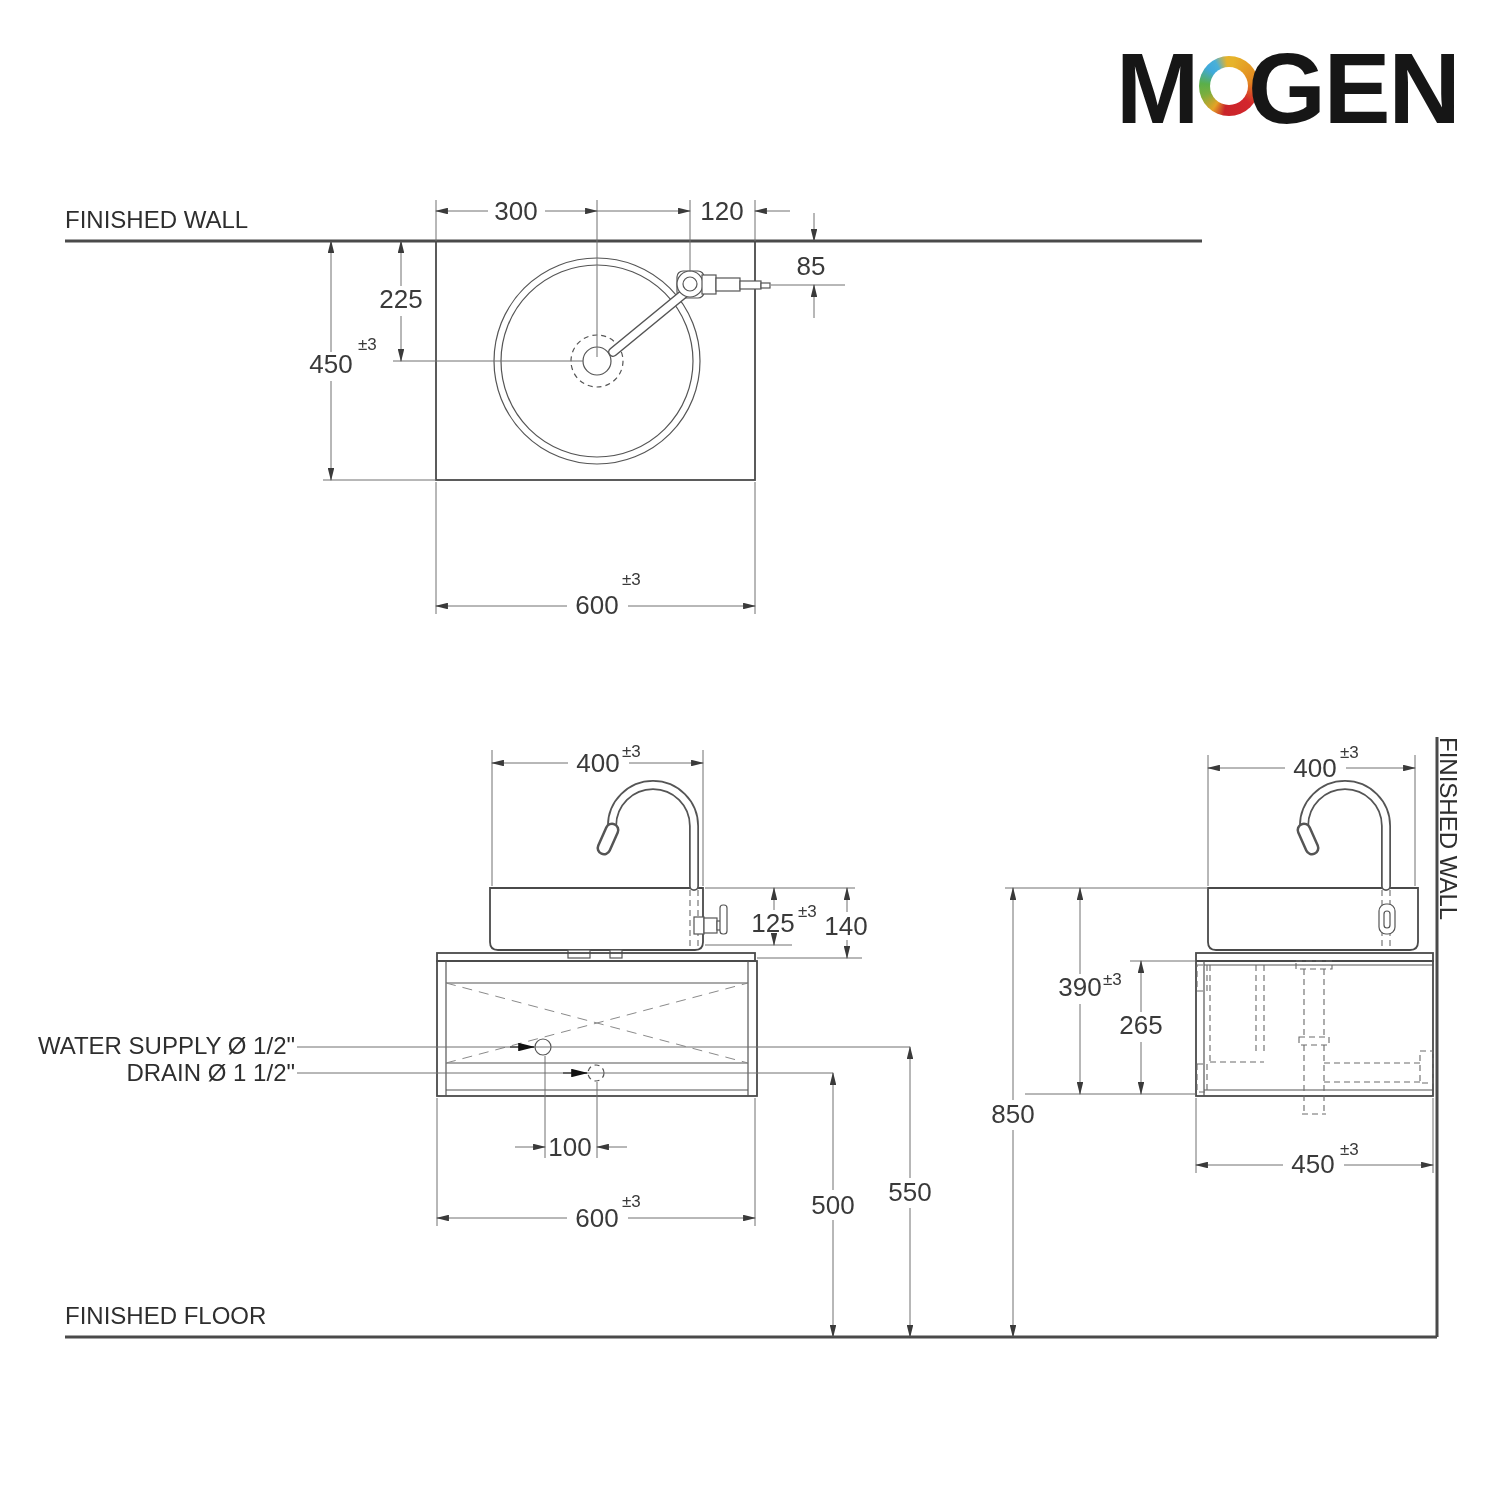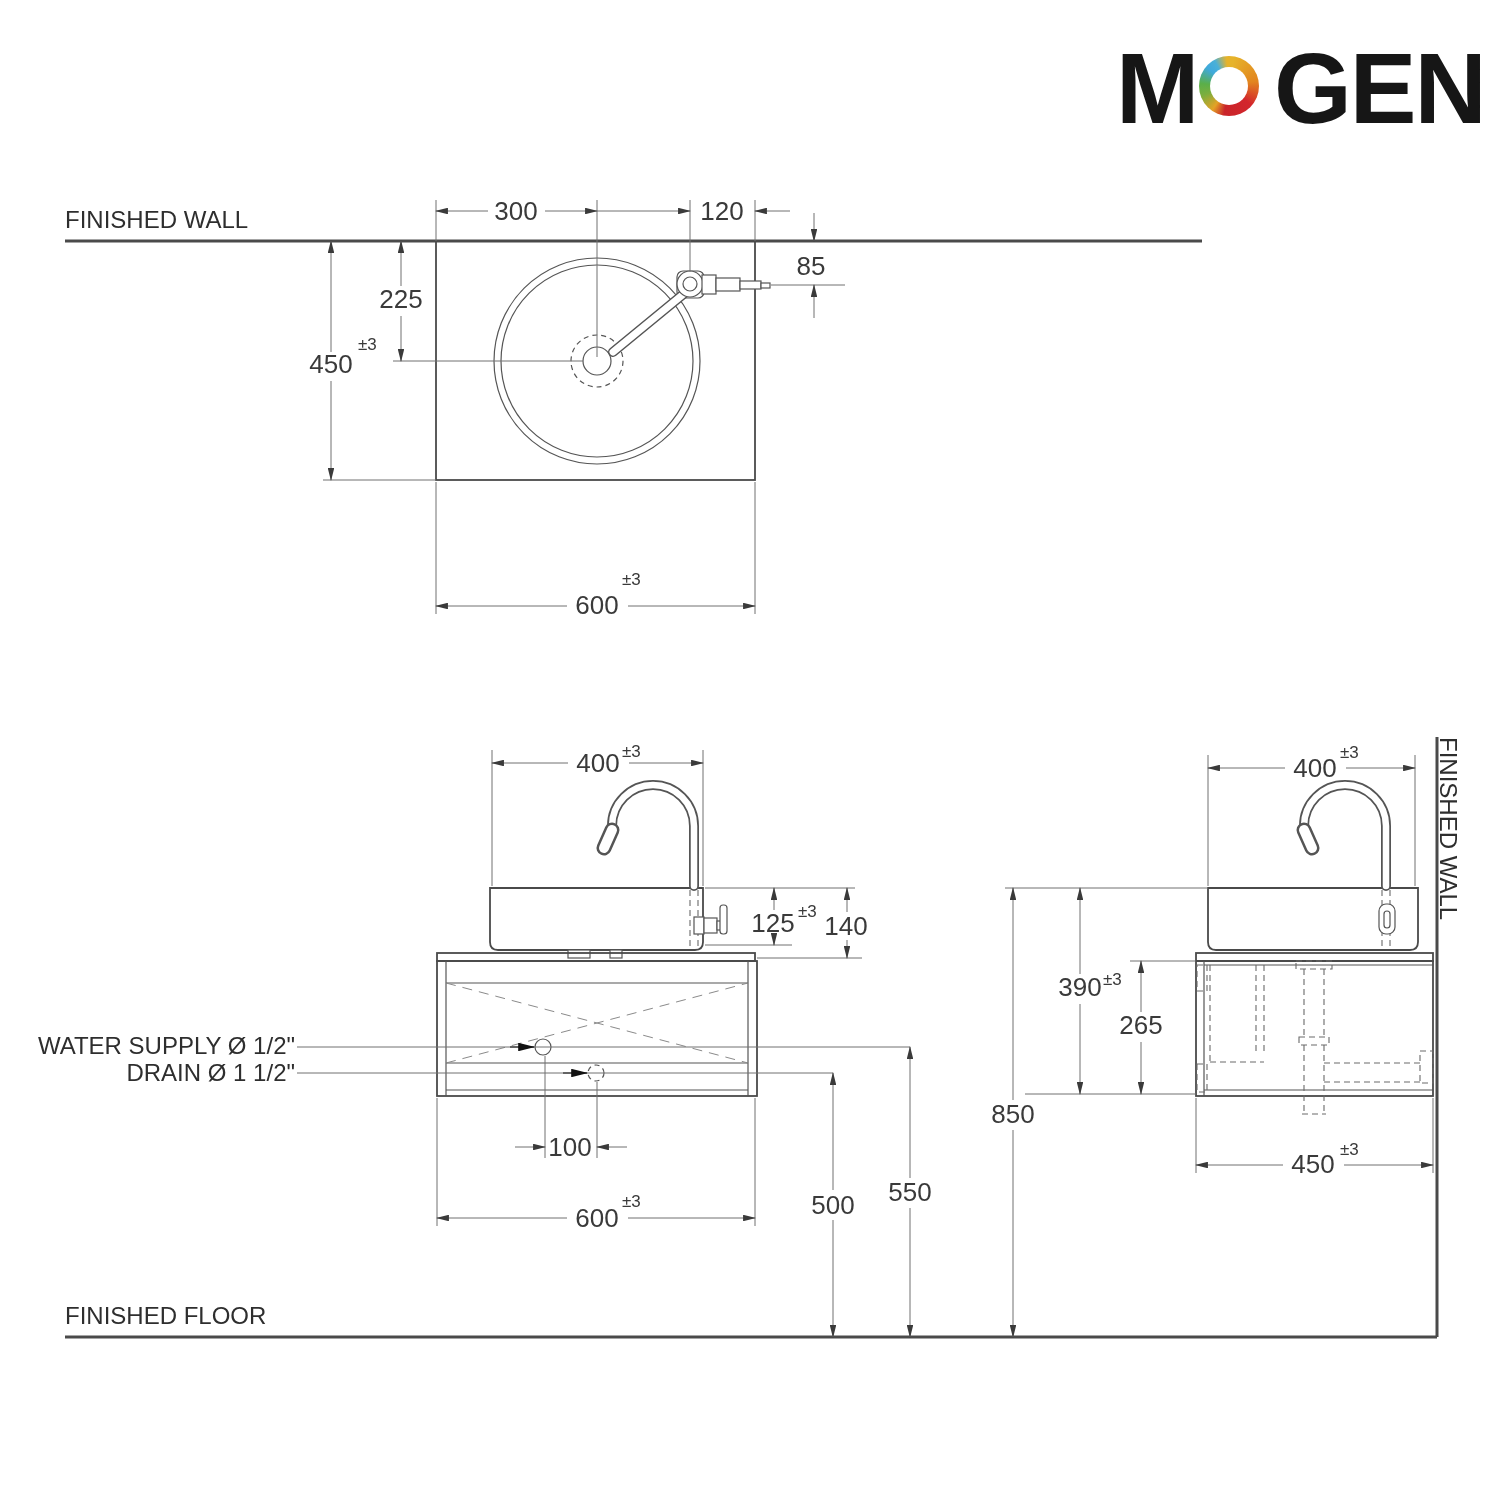--- a/index.html
+++ b/index.html
@@ -266,14 +266,14 @@
       <text class="sup-t" x="1340" y="1155">±3</text>
     </g>
   </g>
 </svg>
 
 <div class="logo">
   <span style="left:0px">M</span>
   <div class="ring">
     <div class="hole"></div>
   </div>
-  <span style="left:158px">GEN</span>
+  <span style="left:132px">GEN</span>
 </div>
 
 </body></html>

